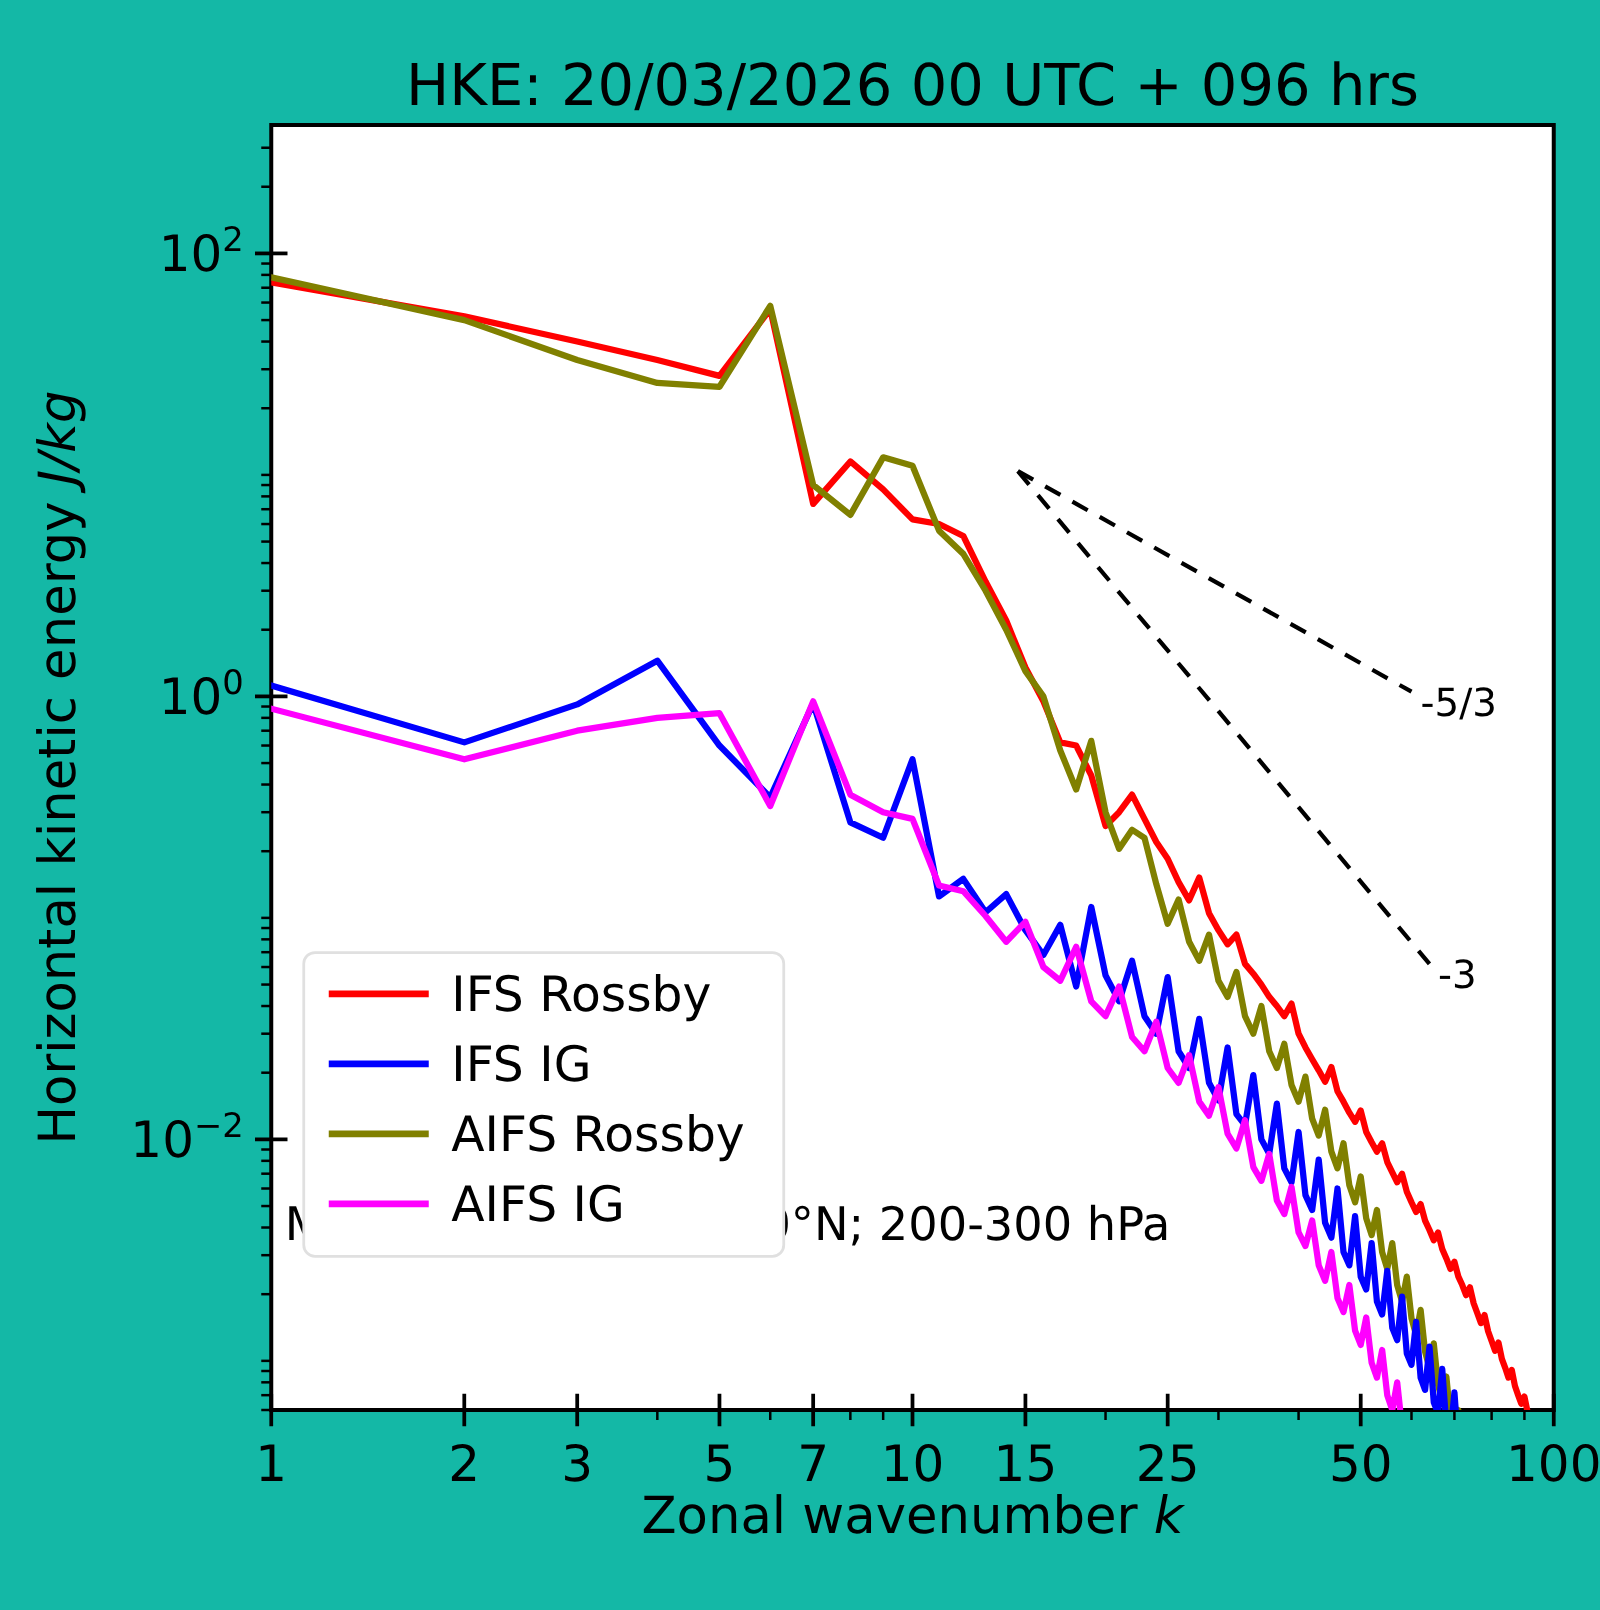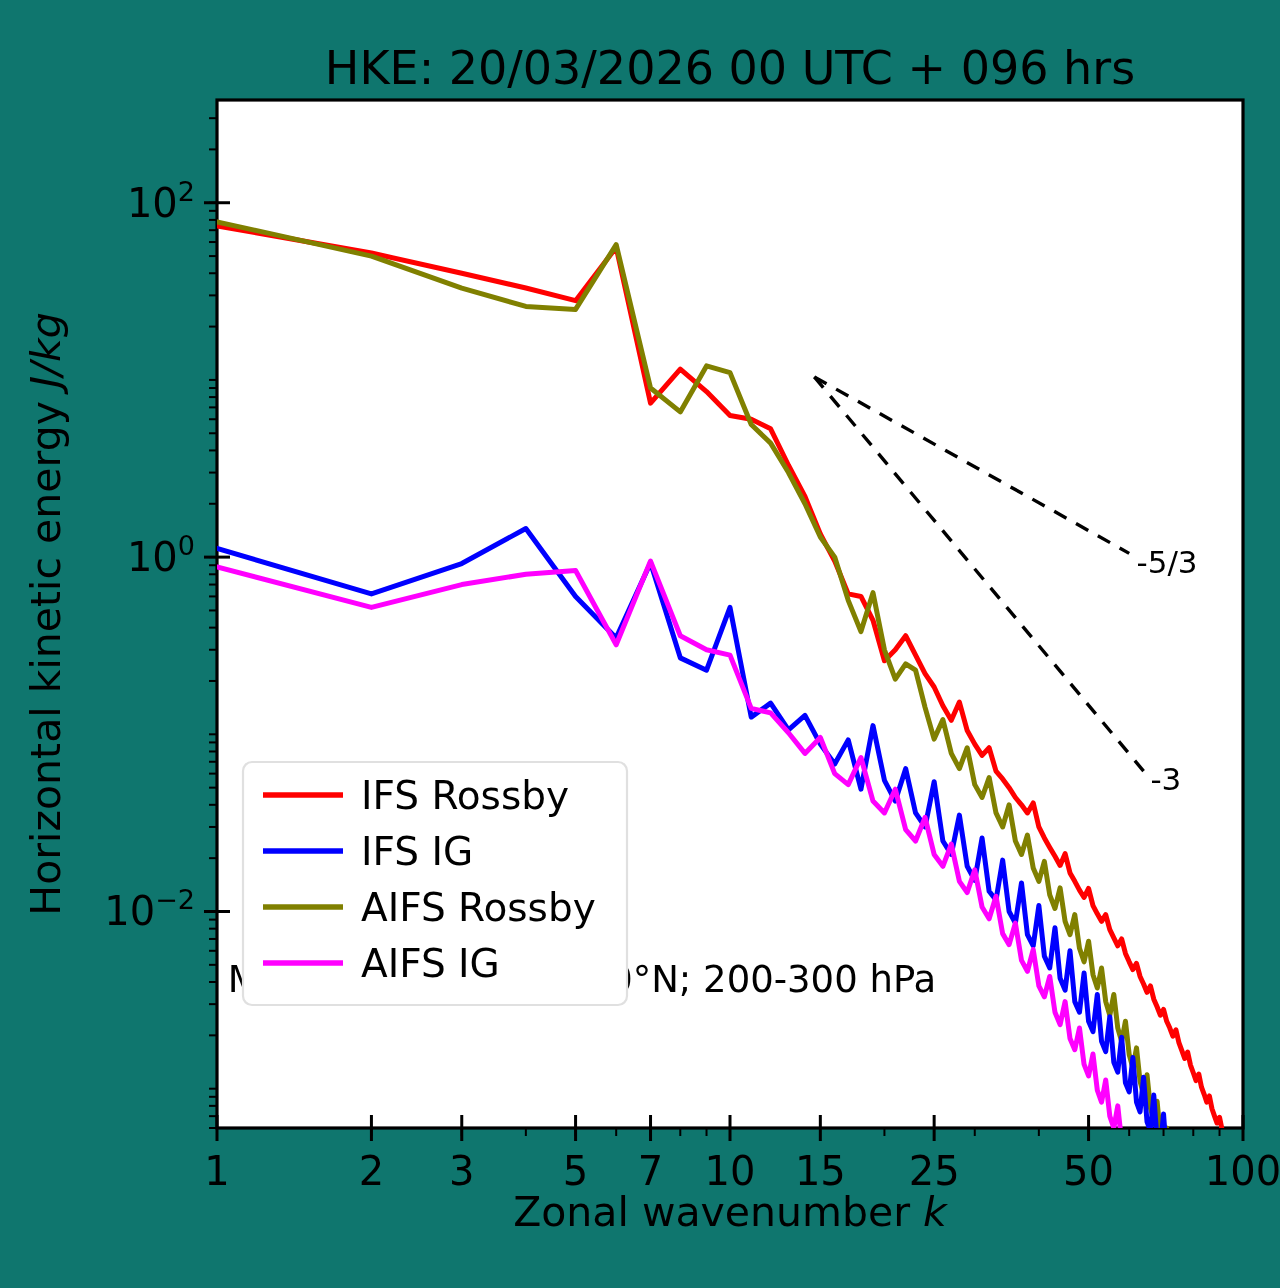--- a/index.html
+++ b/index.html
@@ -10,21 +10,21 @@
   body {
     width: 1280px;
     height: 1288px;
     font-family: "DejaVu Sans", sans-serif;
     overflow: hidden;
   }
   #figure {
     position: relative;
     width: 1280px;
     height: 1288px;
-    background: #0f766e;
+    background: #14b8a6;
   }
   #plot-svg {
     position: absolute;
     left: 0;
     top: 0;
     width: 1280px;
     height: 1288px;
   }
   .tick-major {
     stroke: #000000;

